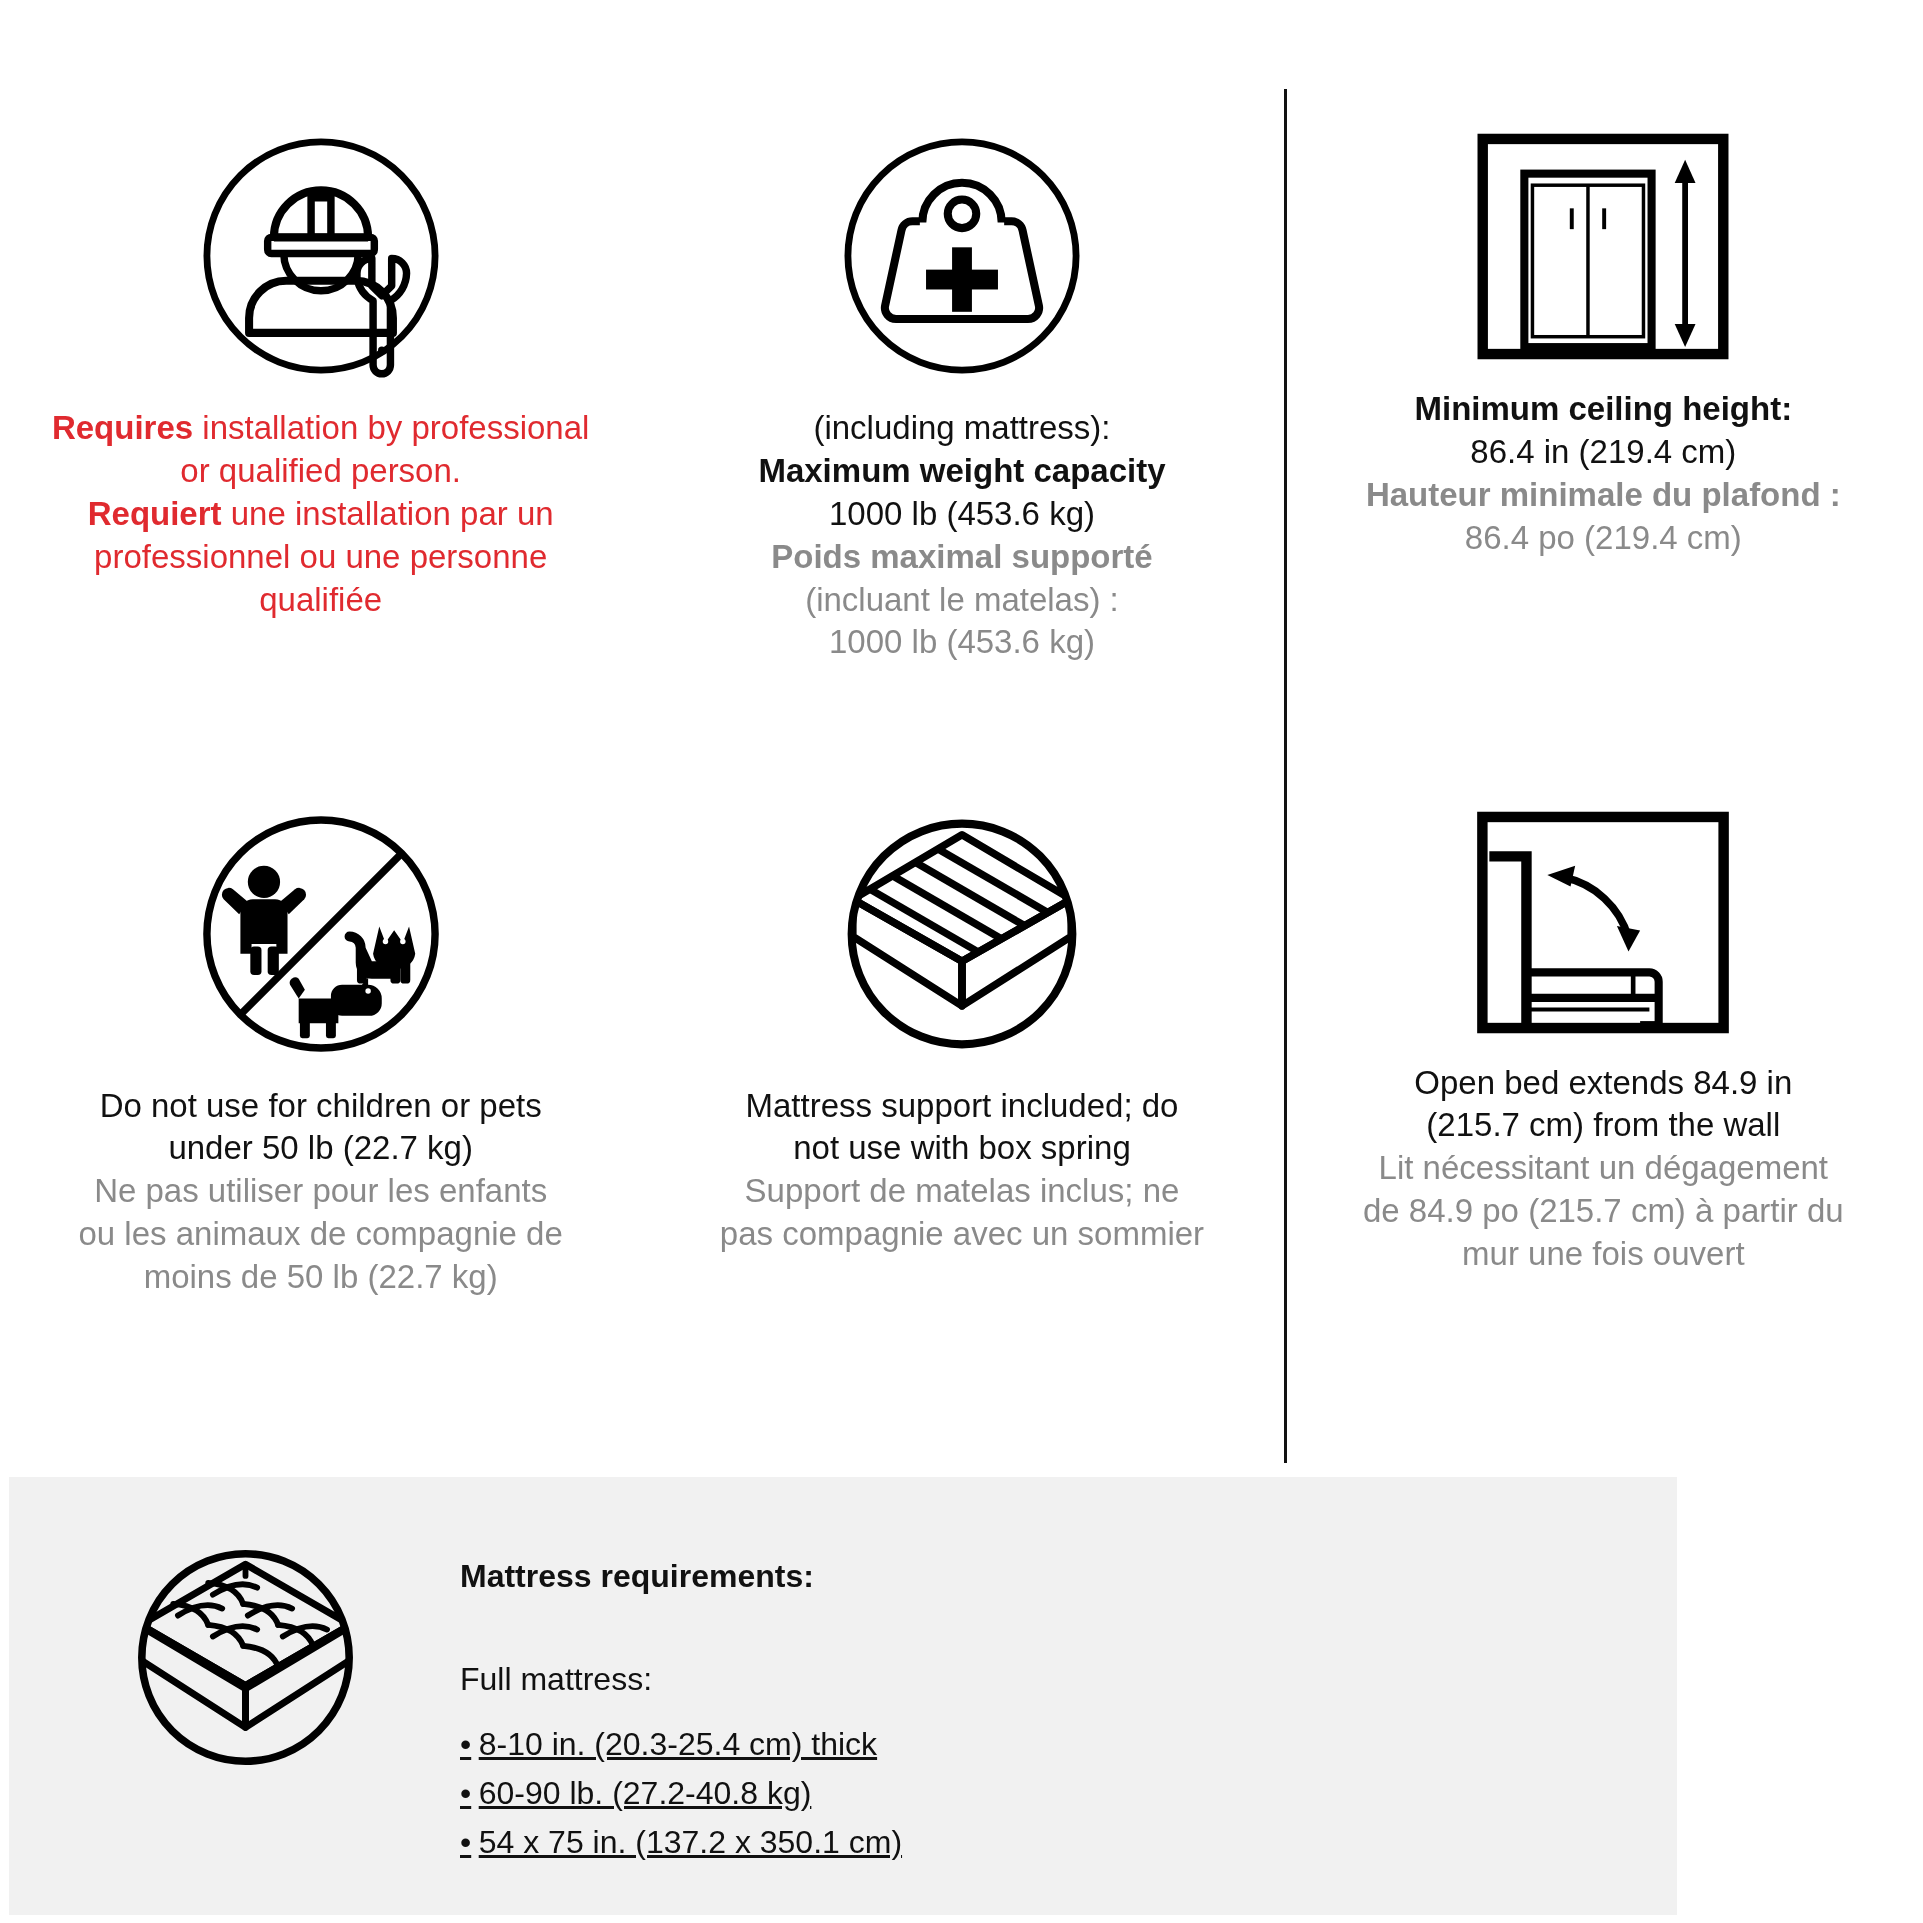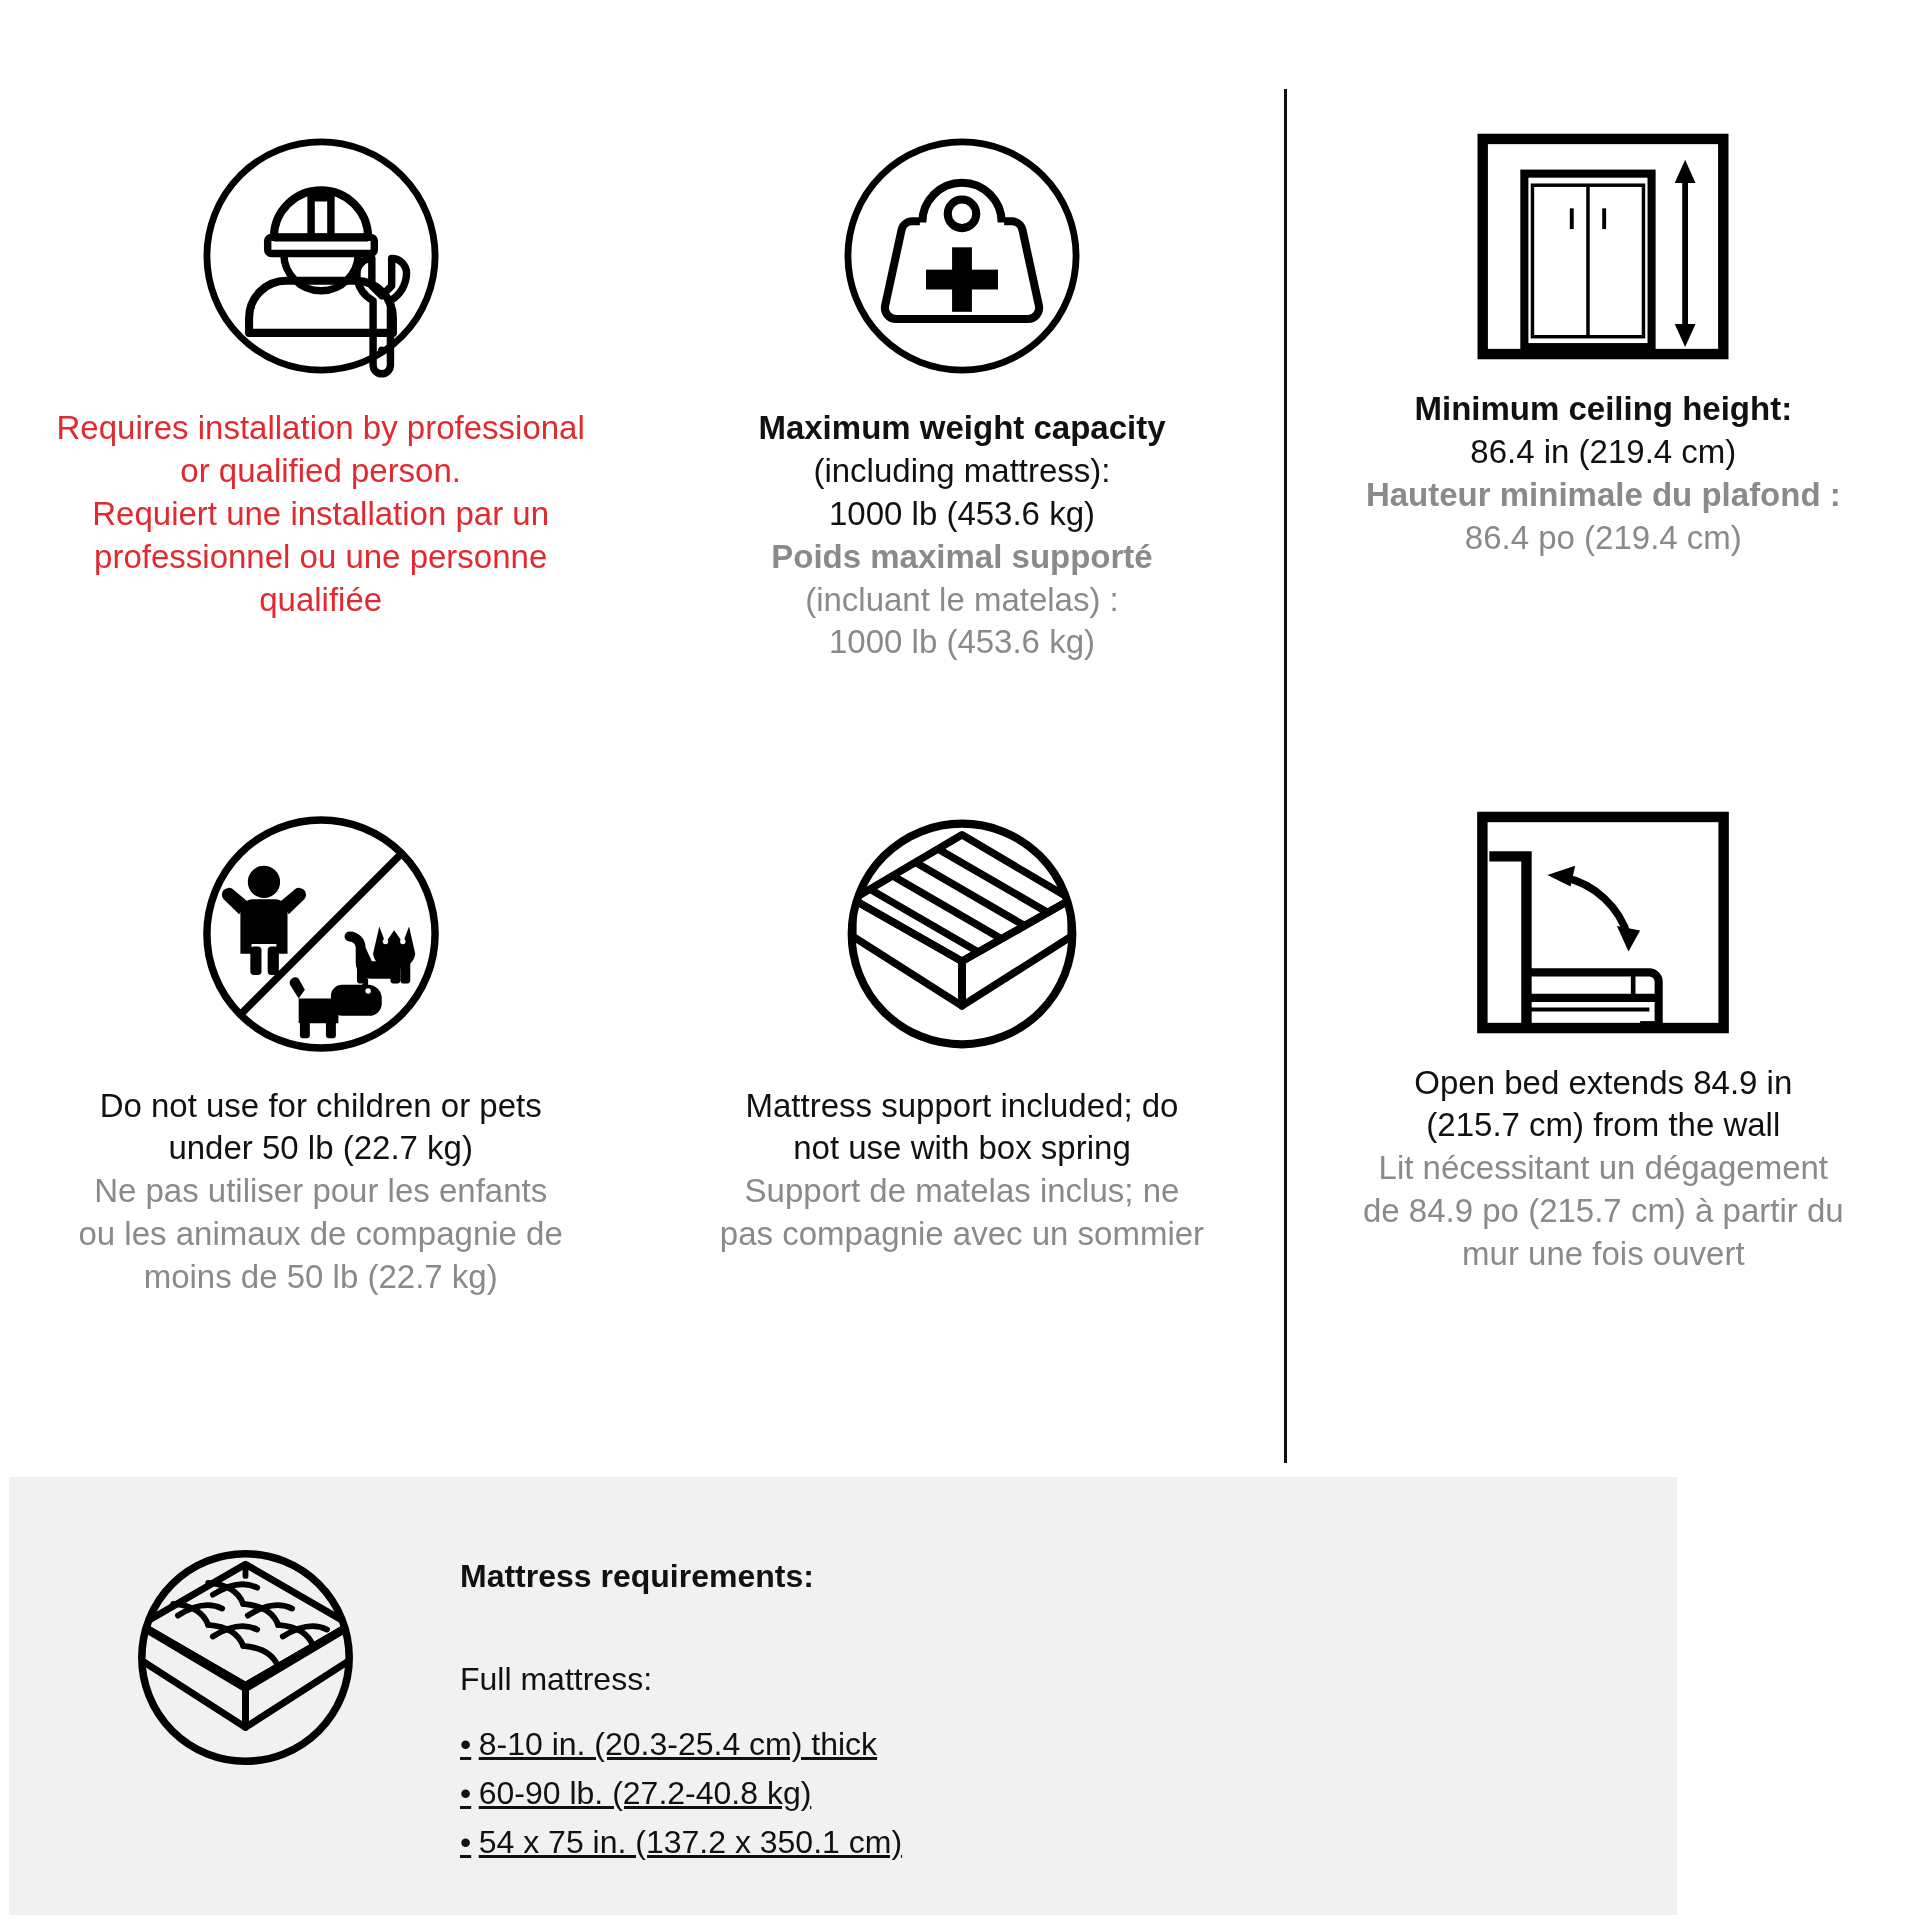--- a/index.html
+++ b/index.html
@@ -35,21 +35,21 @@
 
   .caption{
     text-align:center;
     line-height:1.30;
   }
   .caption .en{font-size:33px;color:#111;}
   .caption .en.bold{font-weight:bold;}
   .caption .fr{font-size:33px;color:#8a8a8a;}
   .caption .fr.bold{font-weight:bold;}
   .caption .warn{font-size:33px;color:#E02A2F;}
-  .caption .warn b{font-weight:normal;}
+  .caption .warn b{font-weight:bold;}
   .caption p{margin:0;}
 
   
   .divider{
     position:absolute;
     left:1284px;top:89px;
     width:3px;height:1374px;
     background:#111;
   }
 
@@ -112,22 +112,22 @@
           <circle cx="100" cy="100" r="92" fill="none" stroke="#000" stroke-width="5.5"></circle>
           <path d="M66 72 h-6 a9 9 0 0 0 -8.8 7.2 L38 140 a9 9 0 0 0 8.8 10.8 h106.4 a9 9 0 0 0 8.8 -10.8
                    L148.8 79.2 A9 9 0 0 0 140 72 h-6" fill="none" stroke="#000" stroke-width="6.5" stroke-linejoin="round"></path>
           <path d="M68 73 a32 32 0 0 1 64 0" fill="none" stroke="#000" stroke-width="6.5"></path>
           <circle cx="100" cy="66" r="11.5" fill="none" stroke="#000" stroke-width="6.5"></circle>
           <rect x="92" y="93" width="16" height="52" fill="#000"></rect>
           <rect x="71" y="111" width="58" height="16" fill="#000"></rect>
         </svg>
       </div>
       <div class="caption">
+        <p class="en">(including mattress):</p>
         <p class="en bold">Maximum weight capacity</p>
-        <p class="en">(including mattress):</p>
         <p class="en">1000 lb (453.6 kg)</p>
         <p class="fr bold">Poids maximal supporté</p>
         <p class="fr">(incluant le matelas) :</p>
         <p class="fr">1000 lb (453.6 kg)</p>
       </div>
     </div>
 
     <div class="cell r1">
       <div class="icon-wrap">
         <svg width="256" height="229" viewBox="0 0 220 198">

